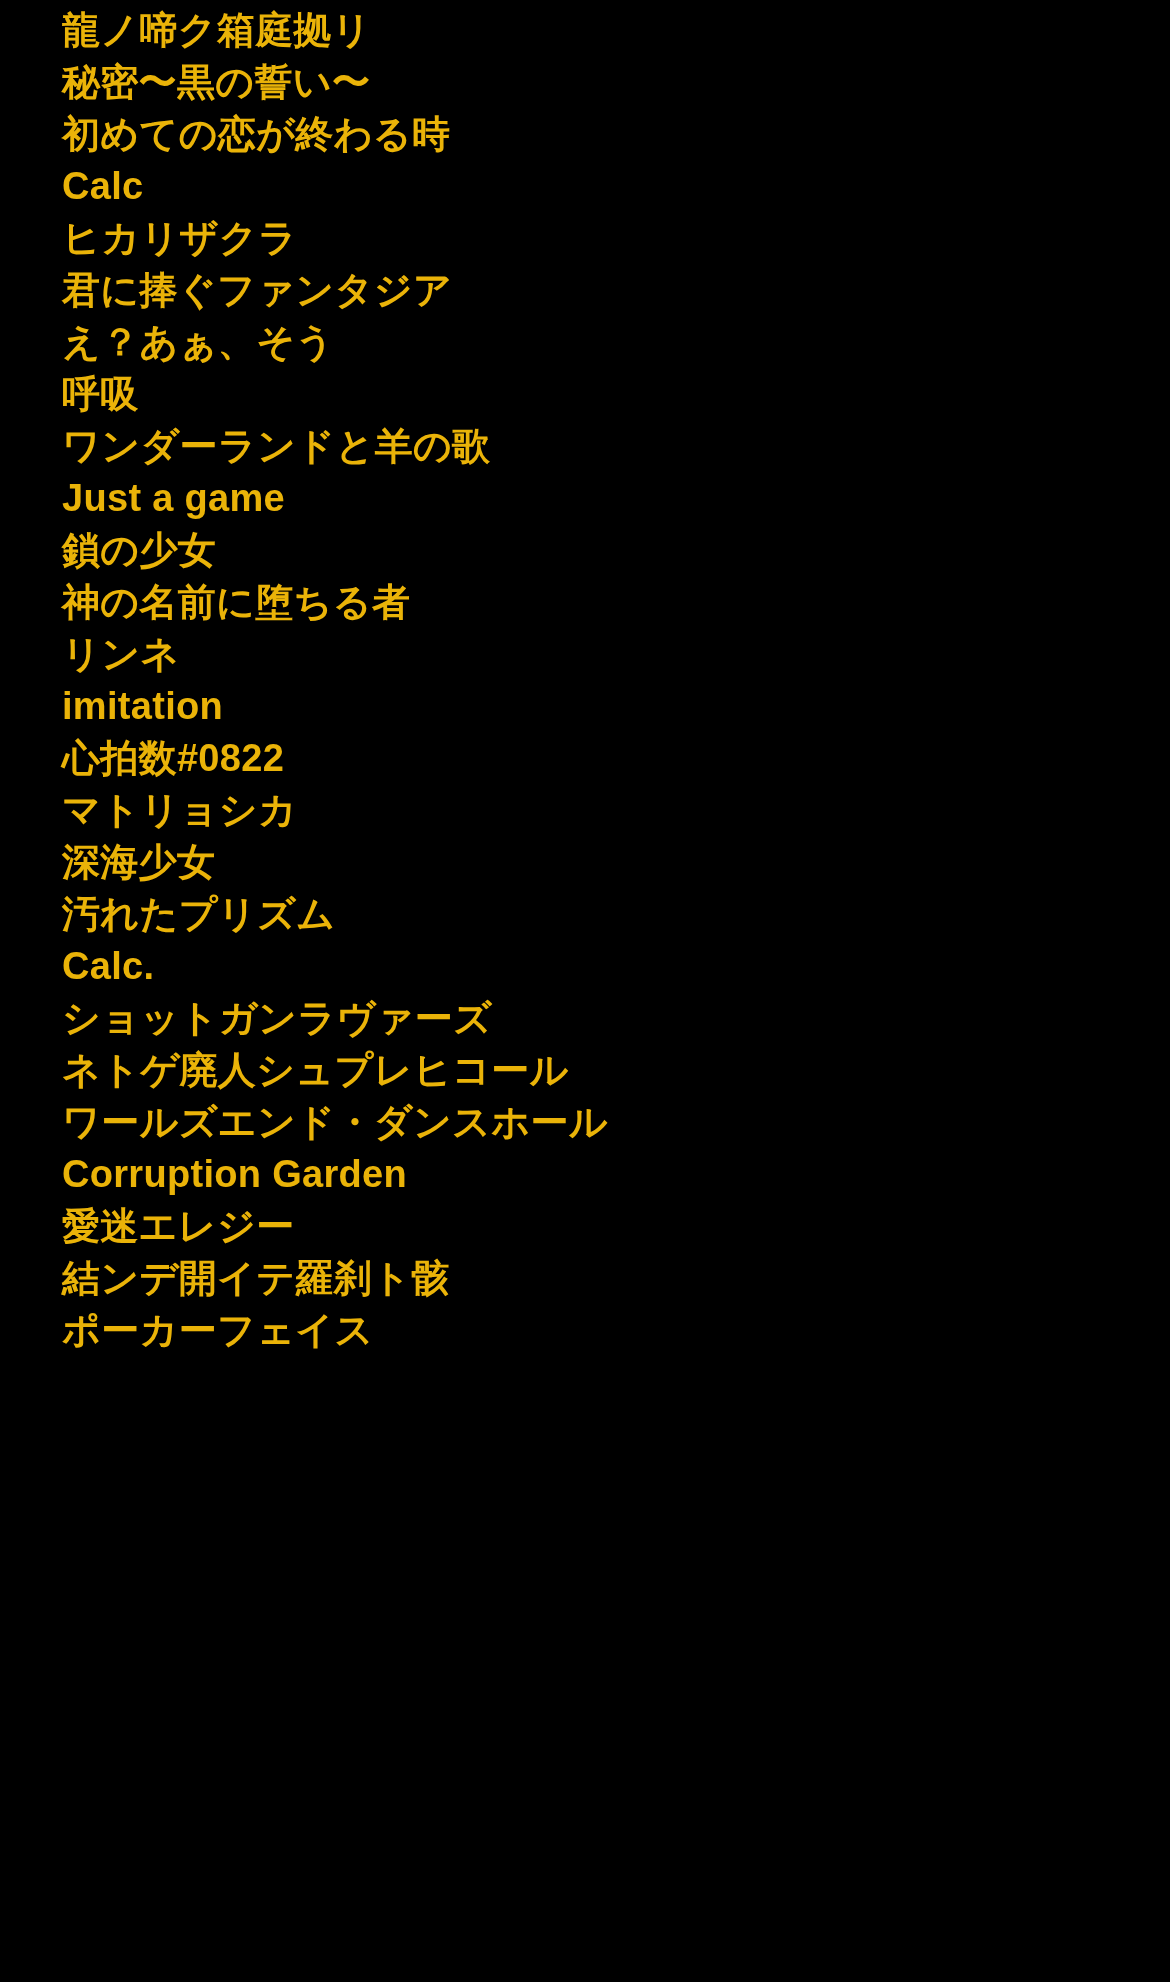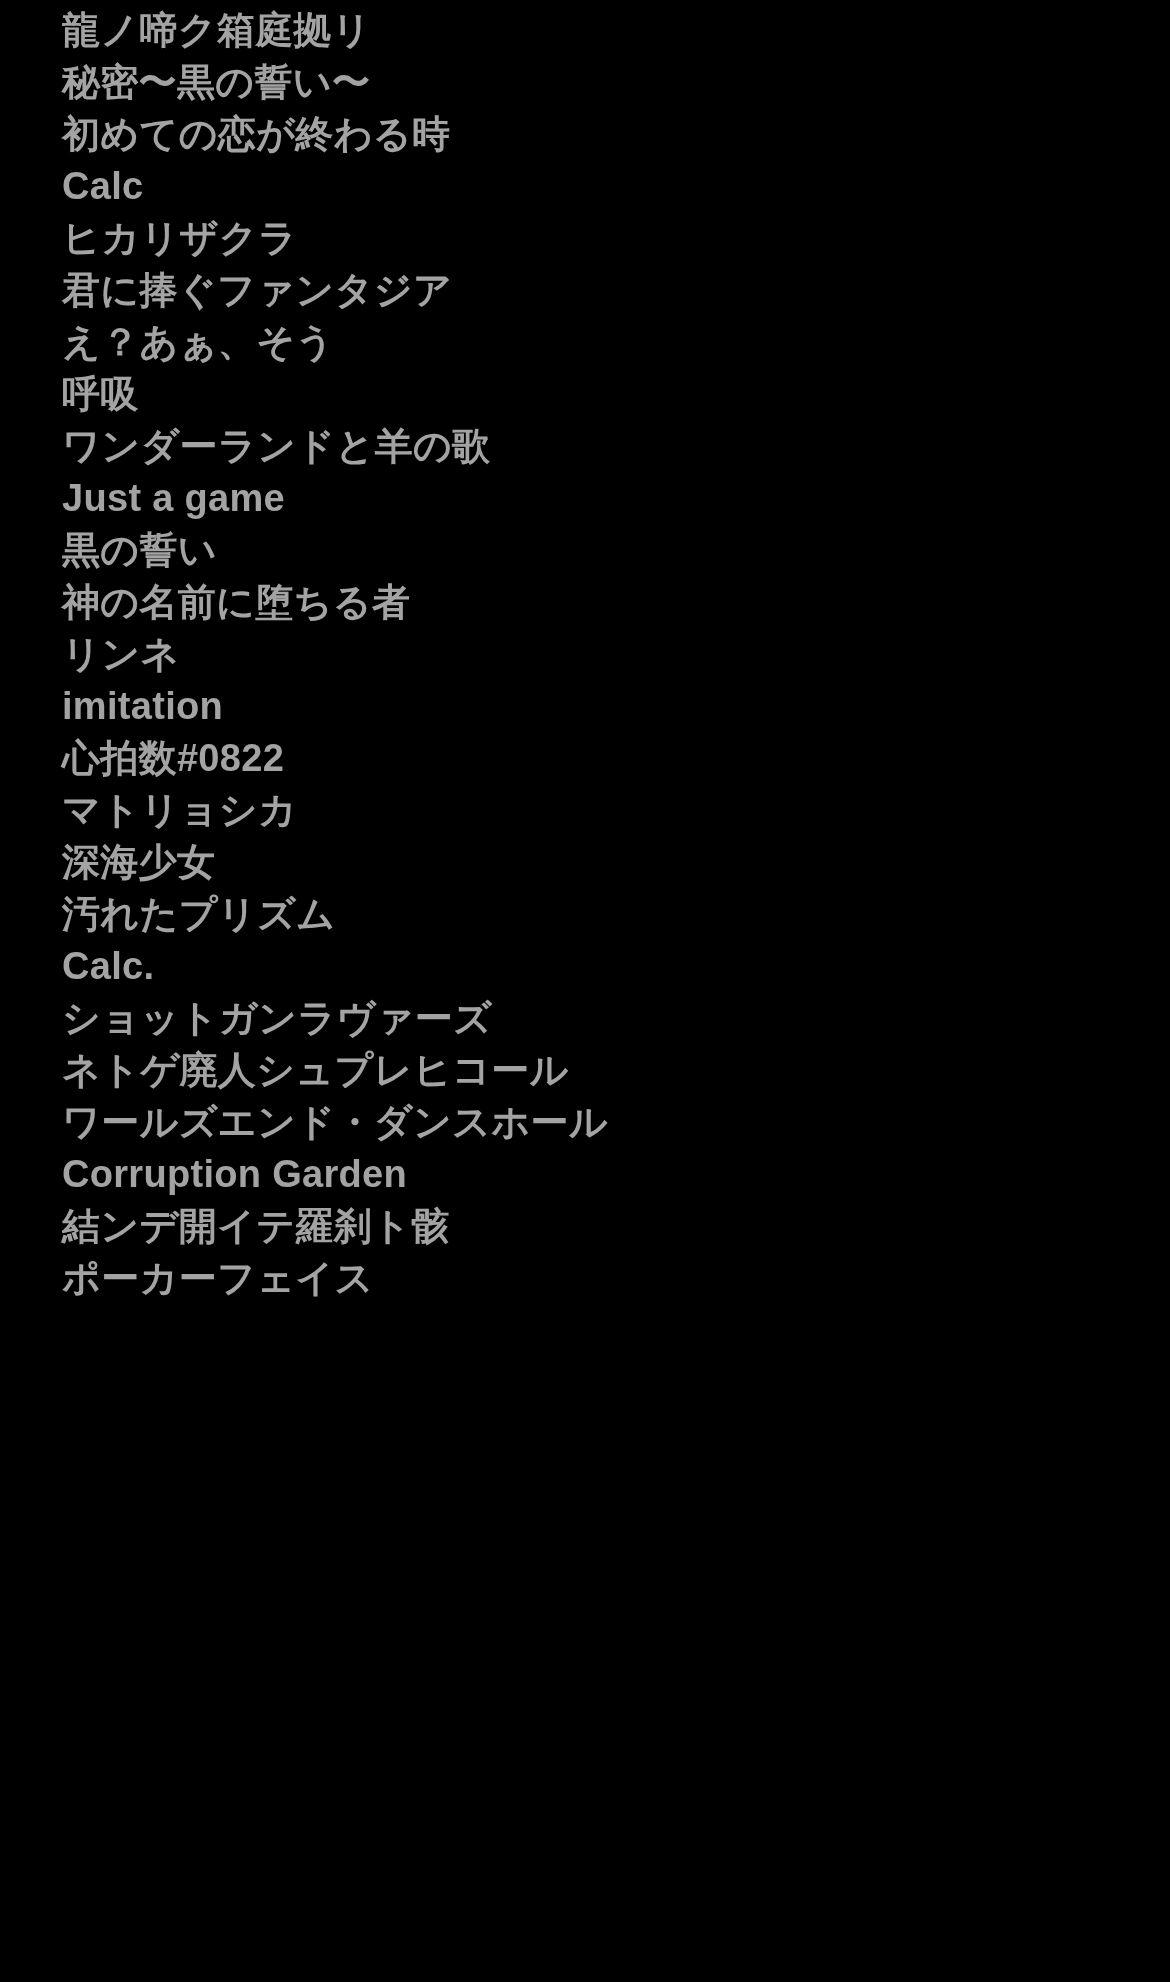--- a/index.html
+++ b/index.html
@@ -15,48 +15,49 @@
   }
   .song-list {
     padding: 4px 0 0 0;
     margin: 0;
     list-style: none;
   }
   .song-item {
     font-size: 38px;
     font-weight: 700;
     line-height: 52px;
-    color: #a3a3a3;
+    color: #eab308;
     padding: 0 0 0 62px;
     white-space: nowrap;
     letter-spacing: 0.3px;
   }
 </style>
 </head>
 <body style="background: rgb(0, 0, 0);">
 
 <ul class="song-list">
     <li class="song-item">龍ノ啼ク箱庭拠リ</li>
     <li class="song-item">秘密〜黒の誓い〜</li>
     <li class="song-item">初めての恋が終わる時</li>
     <li class="song-item">Calc</li>
     <li class="song-item">ヒカリザクラ</li>
     <li class="song-item">君に捧ぐファンタジア</li>
     <li class="song-item">え？あぁ、そう</li>
     <li class="song-item">呼吸</li>
     <li class="song-item">ワンダーランドと羊の歌</li>
     <li class="song-item">Just a game</li>
-    <li class="song-item">黒の誓い</li>
+    <li class="song-item">鎖の少女</li>
     <li class="song-item">神の名前に堕ちる者</li>
     <li class="song-item">リンネ</li>
     <li class="song-item">imitation</li>
     <li class="song-item">心拍数#0822</li>
     <li class="song-item">マトリョシカ</li>
     <li class="song-item">深海少女</li>
     <li class="song-item">汚れたプリズム</li>
     <li class="song-item">Calc.</li>
     <li class="song-item">ショットガンラヴァーズ</li>
     <li class="song-item">ネトゲ廃人シュプレヒコール</li>
     <li class="song-item">ワールズエンド・ダンスホール</li>
     <li class="song-item">Corruption Garden</li>
+    <li class="song-item">愛迷エレジー</li>
     <li class="song-item">結ンデ開イテ羅刹ト骸</li>
     <li class="song-item">ポーカーフェイス</li>
   </ul>
 
 </body></html>

